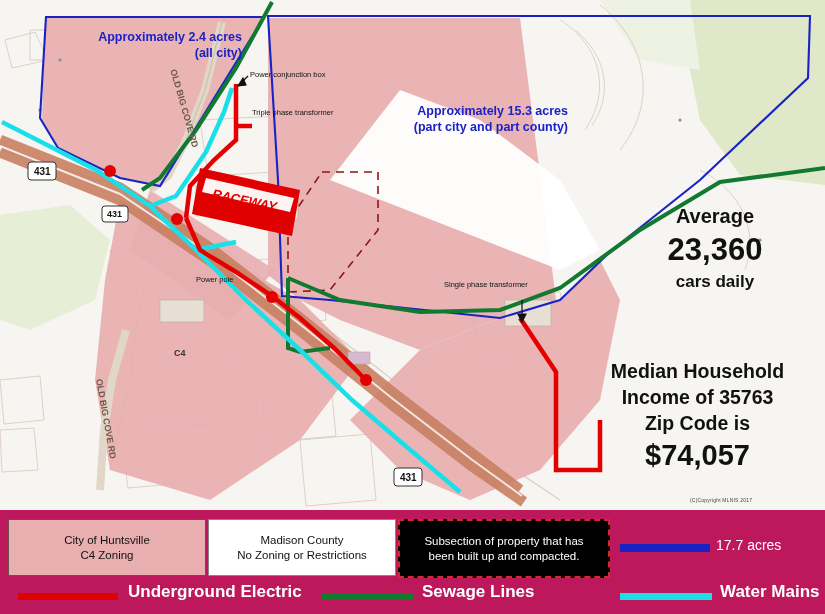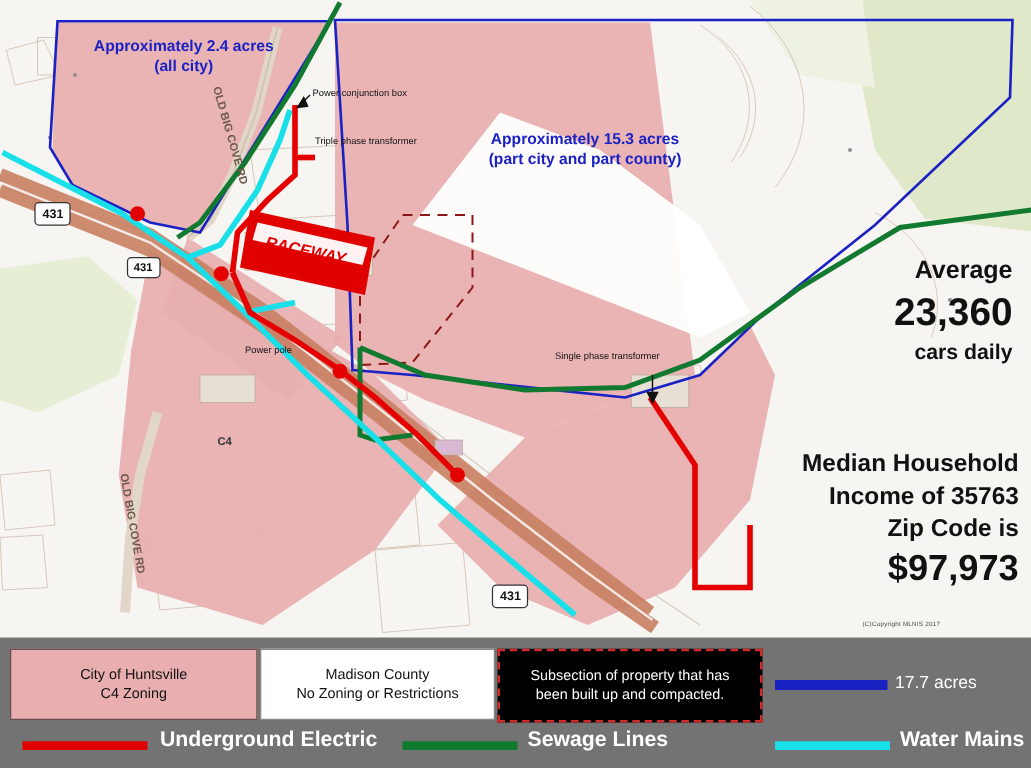--- a/index.html
+++ b/index.html
@@ -15,57 +15,57 @@
     position:absolute;left:0;top:0;width:825px;height:510px;
     background:#f4f2ee;overflow:hidden;
   }
   .layer{position:absolute;left:0;top:0;width:825px;height:510px;}
 
   
   .anno{
     position:absolute;
     color:#1b22c4;
     font-weight:bold;
-    text-align:center;
+    text-align:right;
     line-height:1.25;
     font-size:12.5px;
     white-space:pre-line;
   }
   .tiny-label{
     position:absolute;
     font-size:7.5px;
     color:#111;
     white-space:nowrap;
     font-family:"Liberation Sans", sans-serif;
   }
 
   .stat{
     position:absolute;
     color:#111;
     font-weight:bold;
-    text-align:right;
+    text-align:center;
     line-height:1.18;
   }
   #avg-label{left:620px;top:205px;width:190px;font-size:20px;}
   #avg-number{left:620px;top:232px;width:190px;font-size:31px;}
   #avg-sub{left:620px;top:272px;width:190px;font-size:17px;}
 
   #inc-l1{left:580px;top:360px;width:235px;font-size:19.5px;}
   #inc-l2{left:580px;top:386px;width:235px;font-size:19.5px;}
   #inc-l3{left:580px;top:412px;width:235px;font-size:19.5px;}
   #inc-l4{left:580px;top:438px;width:235px;font-size:29px;}
 
   .zone-tag{
     position:absolute;font-size:9px;font-weight:bold;color:#333;
   }
 
   
   #legend{
     position:absolute;left:0;top:510px;width:825px;height:104px;
-    background:#737373;
+    background:#be185d;
   }
   .legend-box{
     position:absolute;
     display:flex;align-items:center;justify-content:center;
     text-align:center;
     font-size:11.5px;
     line-height:1.3;
     color:#111;
     white-space:pre-line;
   }
@@ -259,21 +259,21 @@
     <div class="anno" style="left:368px;top:104px;width:200px;">Approximately 15.3 acres
 (part city and part county)</div>
 
     <div class="stat" id="avg-label">Average</div>
     <div class="stat" id="avg-number">23,360</div>
     <div class="stat" id="inc-l1">Median Household</div>
 
     <div class="stat" id="avg-sub">cars daily</div>
     <div class="stat" id="inc-l2">Income of 35763</div>
     <div class="stat" id="inc-l3">Zip Code is</div>
-    <div class="stat" id="inc-l4">$97,973</div>
+    <div class="stat" id="inc-l4">$74,057</div>
 
     <div id="copyright">(C)Copyright MLNIS 2017</div>
   </div>
 
   <div id="legend">
 
     <div class="legend-box" id="lb-c4">City of Huntsville
 C4 Zoning</div>
 
     <div class="legend-box" id="lb-subsection">Subsection of property that has

